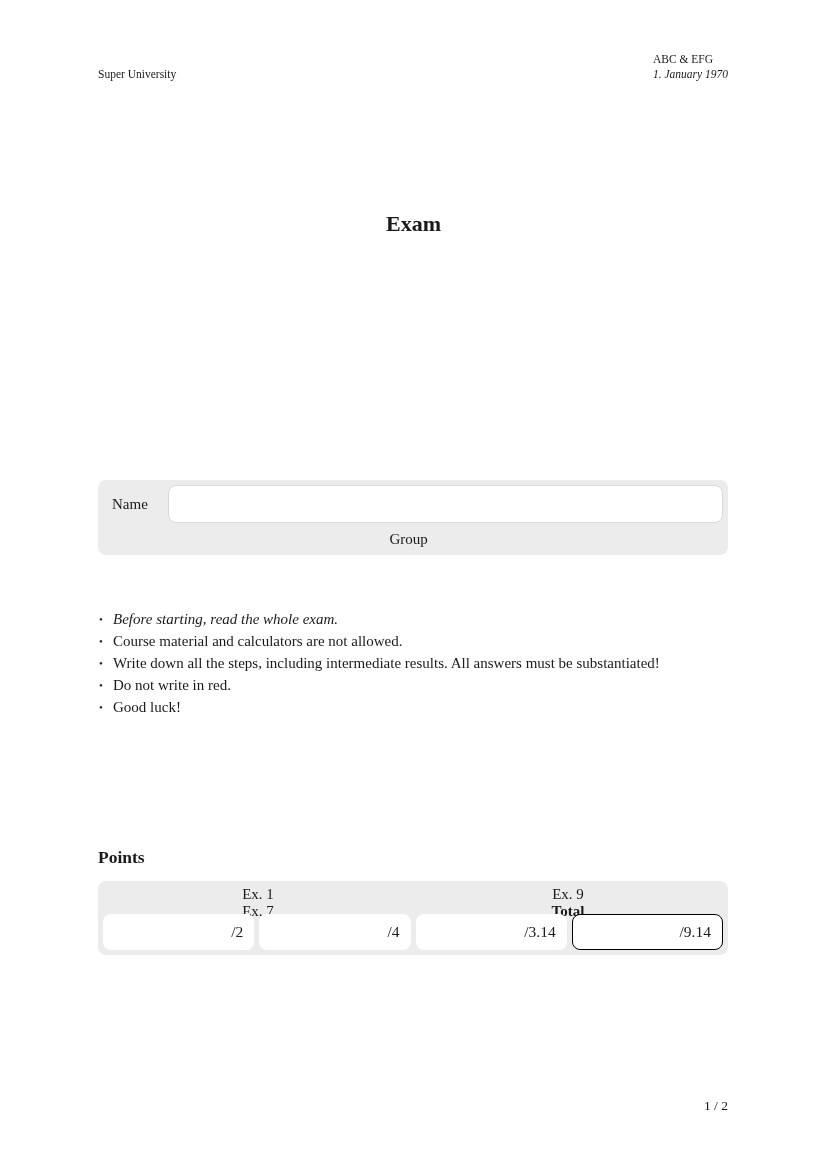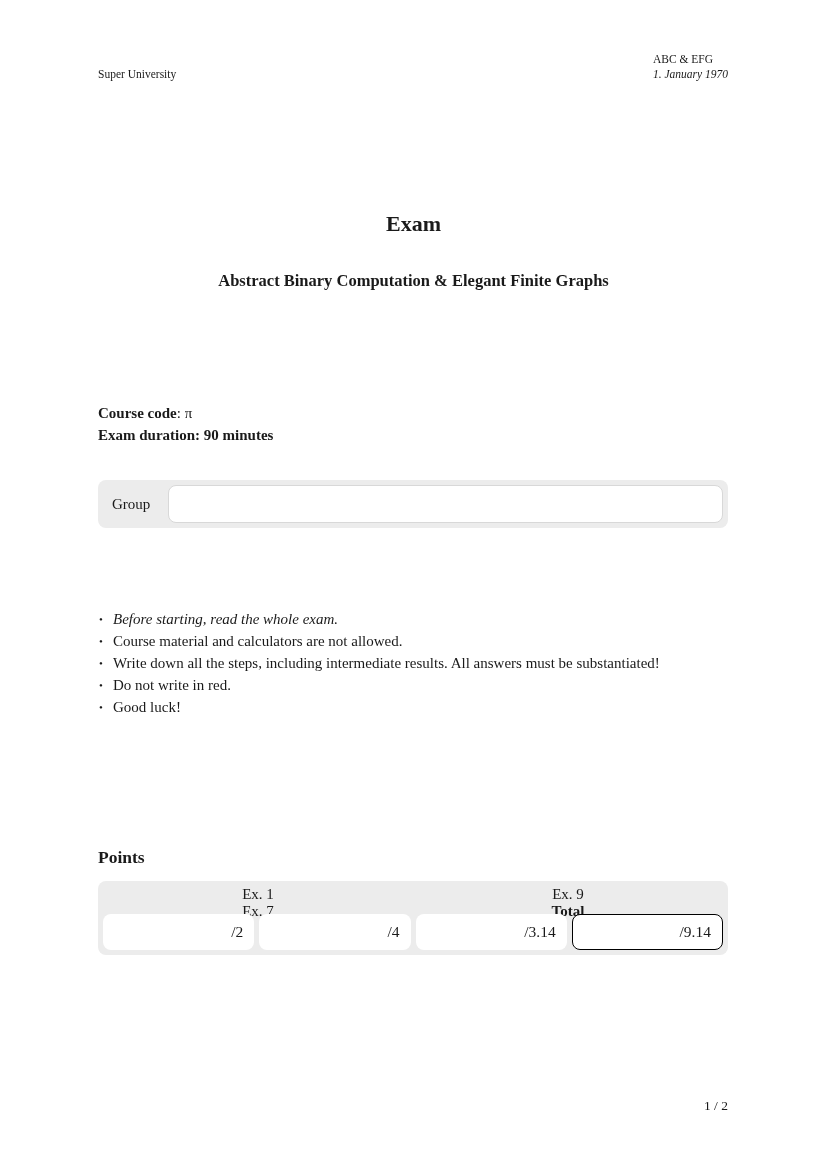--- a/index.html
+++ b/index.html
@@ -62,21 +62,21 @@
   .fill-panel {
     position: absolute;
     left: 98px;
     top: 480px;
     width: 630px;
     background: #ececec;
     border-radius: 8px;
     padding: 5px;
   }
   .fill-row { display: flex; align-items: center; }
-  .fill-row + .fill-row { margin-top: 0; }
+  .fill-row + .fill-row { margin-top: 8px; flex-direction: column; }
   .fill-label {
     width: 65px;
     padding-left: 9px;
     font-size: 15px;
     flex: none;
   }
   .fill-input {
     flex: 1;
     height: 38px;
     background: #ffffff;
@@ -165,28 +165,27 @@
 
   <div class="header">
     <span>Super University</span>
     <div class="header-right">
       <div>ABC &amp; EFG</div>
       <div class="italic">1. January 1970</div>
     </div>
   </div>
 
   <div class="title">Exam</div>
-  <div class="subtitle">Abstract Binary Computation &amp; Elegant Finite Graphs</div>
-
-  <div class="course-info">
-    <div><span class="bold">Course code</span><span>: π</span></div>
-    <div class="bold">Exam duration: 90 minutes</div>
-  </div>
+
 
   <div class="fill-panel">
+    <div class="fill-row">
+      <span class="fill-label">Name</span>
+      <div class="fill-input"></div>
+    </div>
     <div class="fill-row">
       <span class="fill-label">Group</span>
       <div class="fill-input"></div>
     </div>
   </div>
 
   <div class="instructions">
     <div class="bullet-item">
       <span class="bullet-marker">•</span>
       <span class="bullet-text italic">Before starting, read the whole exam.</span>

